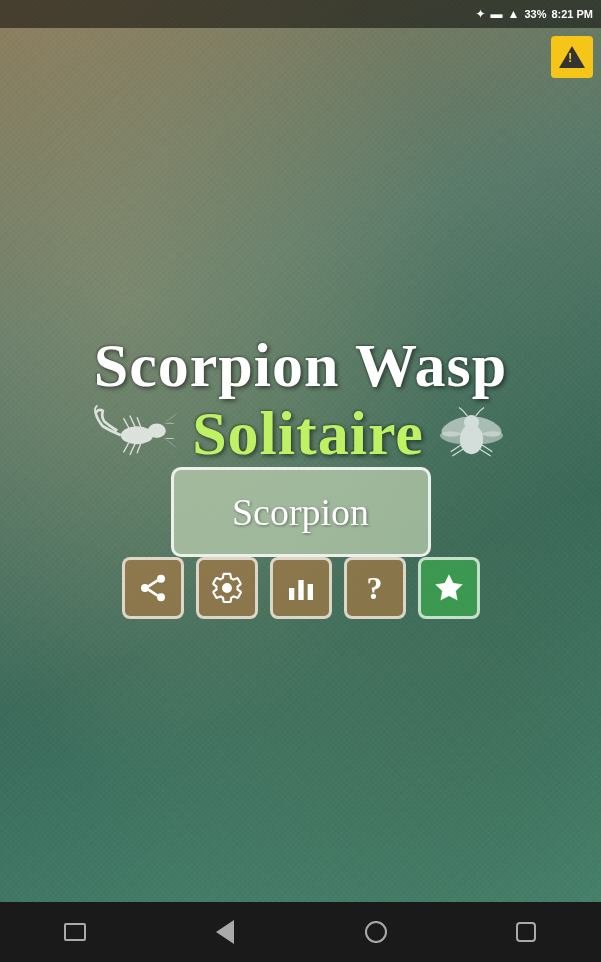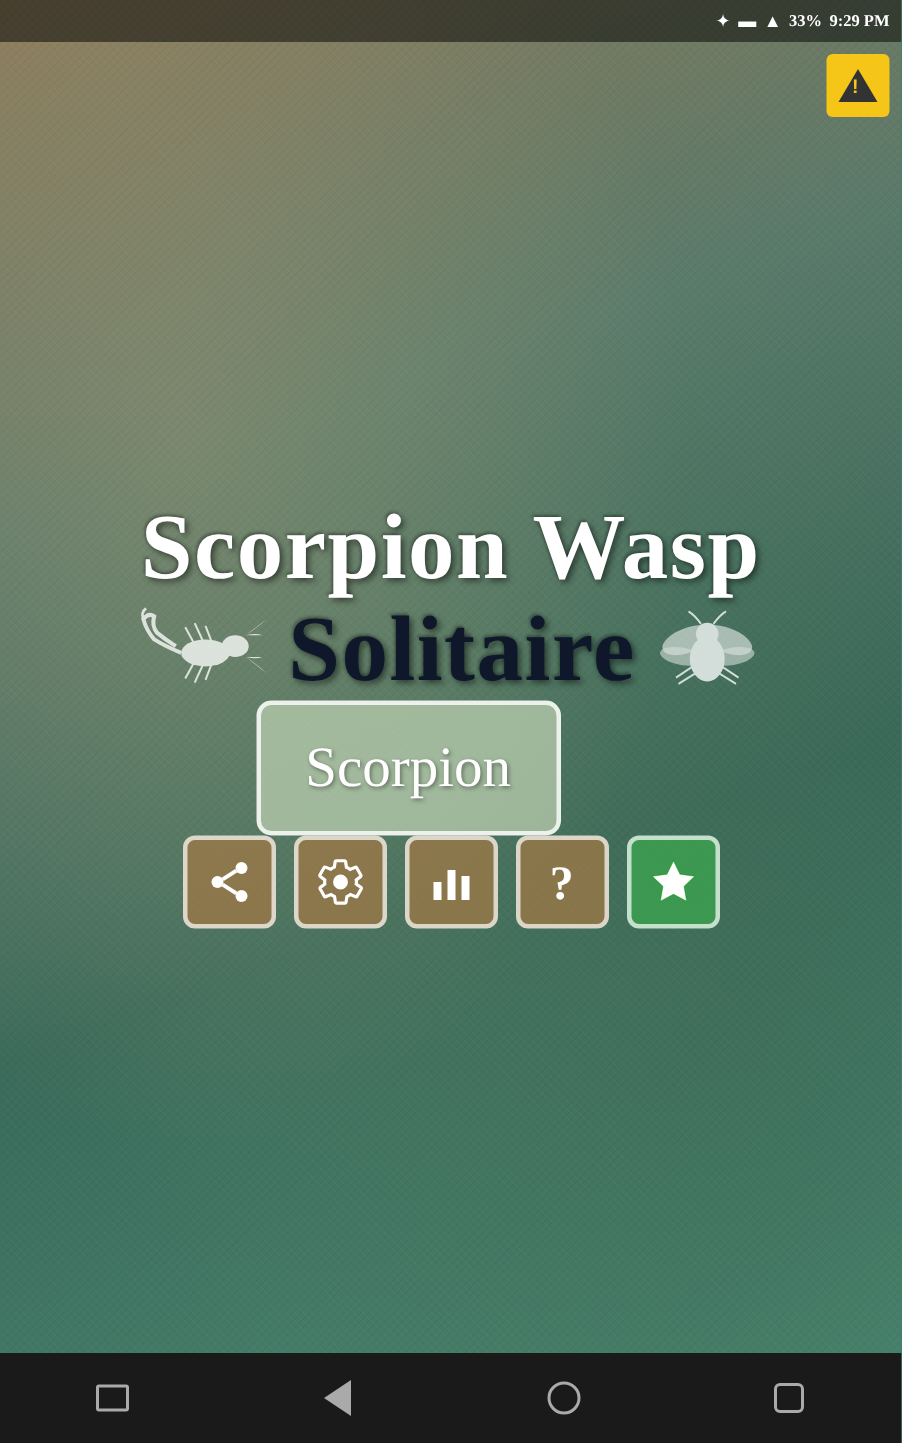--- a/index.html
+++ b/index.html
@@ -52,21 +52,21 @@
 
     .status-icons {
       display: flex;
       align-items: center;
       gap: 5px;
     }
 
     .status-text {
       color: white;
       font-size: 11px;
-      font-family: Liberation Serif, serif;
+      font-family: Liberation Sans, sans-serif;
       font-weight: bold;
     }
 
     .status-icon {
       color: white;
       font-size: 12px;
     }
 
     
     .warning-badge {
@@ -130,21 +130,21 @@
       font-weight: bold;
       text-shadow:
         2px 2px 4px rgba(0,0,0,0.5),
         -1px -1px 2px rgba(0,0,0,0.3);
       line-height: 1.1;
       letter-spacing: 1px;
       font-family: 'Times New Roman', Georgia, serif;
     }
 
     .title-sub {
-      color: #0f172a;
+      color: #bef264;
       font-size: 62px;
       font-weight: bold;
       text-shadow:
         2px 2px 4px rgba(0,0,0,0.5),
         -1px -1px 2px rgba(0,0,0,0.3);
       line-height: 1.1;
       letter-spacing: 1px;
       font-family: 'Times New Roman', Georgia, serif;
       display: flex;
       align-items: center;
@@ -161,21 +161,21 @@
 
     .wasp-icon {
       width: 75px;
       height: 60px;
       opacity: 0.9;
     }
 
     
     .buttons-section {
       display: flex;
-      flex-direction: row;
+      flex-direction: column;
       gap: 20px;
       width: 260px;
     }
 
     .game-button {
       background: rgba(185,205,175,0.75);
       border: 3px solid rgba(255,255,255,0.8);
       border-radius: 10px;
       padding: 20px 30px;
       text-align: center;
@@ -285,21 +285,21 @@
 
 <div class="status-bar">
   <div class="status-icons">
 
     <span class="status-icon">✦</span>
 
     <span class="status-icon">▬</span>
 
     <span class="status-icon">▲</span>
     <span class="status-text">33%</span>
-    <span class="status-text">9:29 PM</span>
+    <span class="status-text">8:21 PM</span>
   </div>
 </div>
 
 <div class="warning-badge">
   <div class="warning-triangle"></div>
 </div>
 
 <div class="content">
 
   <div class="title-section">

